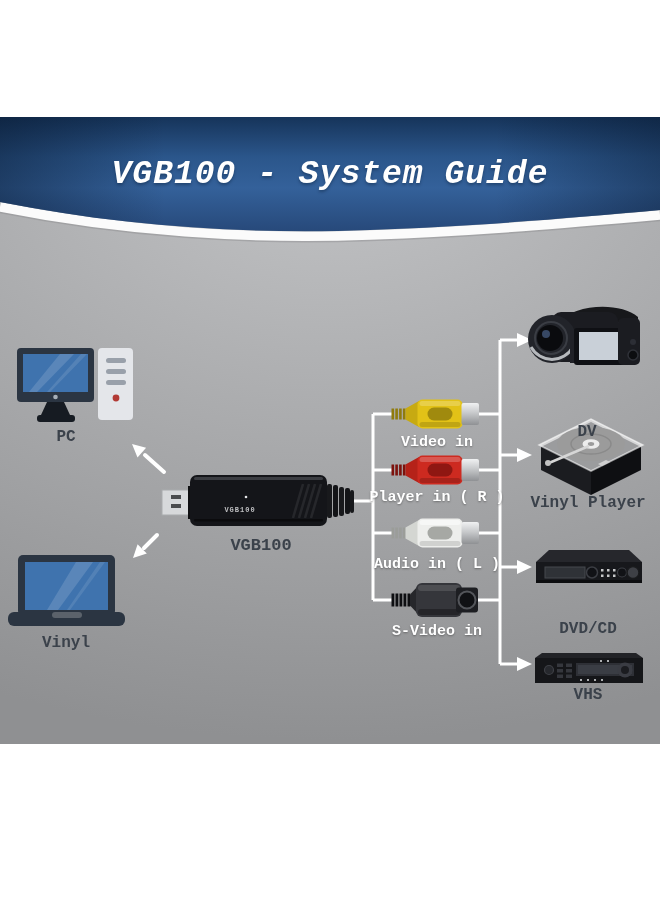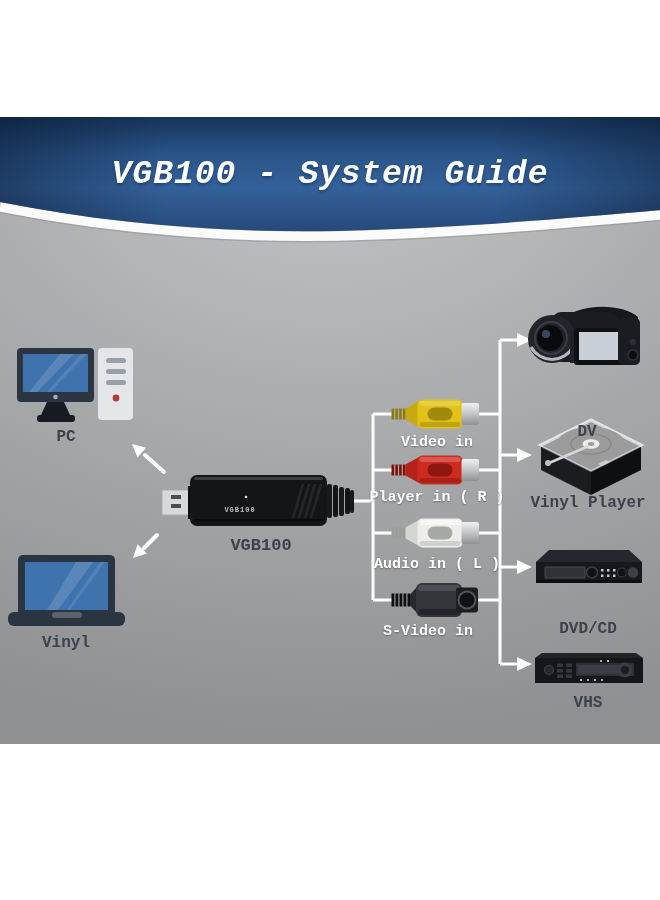--- a/index.html
+++ b/index.html
@@ -242,20 +242,20 @@
     </g>
   </svg>
 
   <div class="lbl dark" style="left:66px;top:437px;">PC</div>
   <div class="lbl dark" style="left:66px;top:643px;">Vinyl</div>
   <div class="lbl dark big" style="left:261px;top:545px;">VGB100</div>
 
   <div class="lbl light" style="left:437px;top:442px;">Video in</div>
   <div class="lbl light" style="left:437px;top:497px;">Player in ( R )</div>
   <div class="lbl light" style="left:437px;top:564px;">Audio in ( L )</div>
-  <div class="lbl light" style="left:428px;top:631px;">S-Video in</div>
+  <div class="lbl light" style="left:437px;top:631px;">S-Video in</div>
 
   <div class="lbl dark" style="left:587px;top:388px;margin-top:44px;">DV</div>
   <div class="lbl dark" style="left:588px;top:503px;">Vinyl Player</div>
   <div class="lbl dark" style="left:588px;top:597px;margin-top:32px;">DVD/CD</div>
-  <div class="lbl dark" style="left:588px;top:695px;margin-top:8px;">VHS</div>
+  <div class="lbl dark" style="left:588px;top:695px;">VHS</div>
 
 </div>
 
 </body></html>

